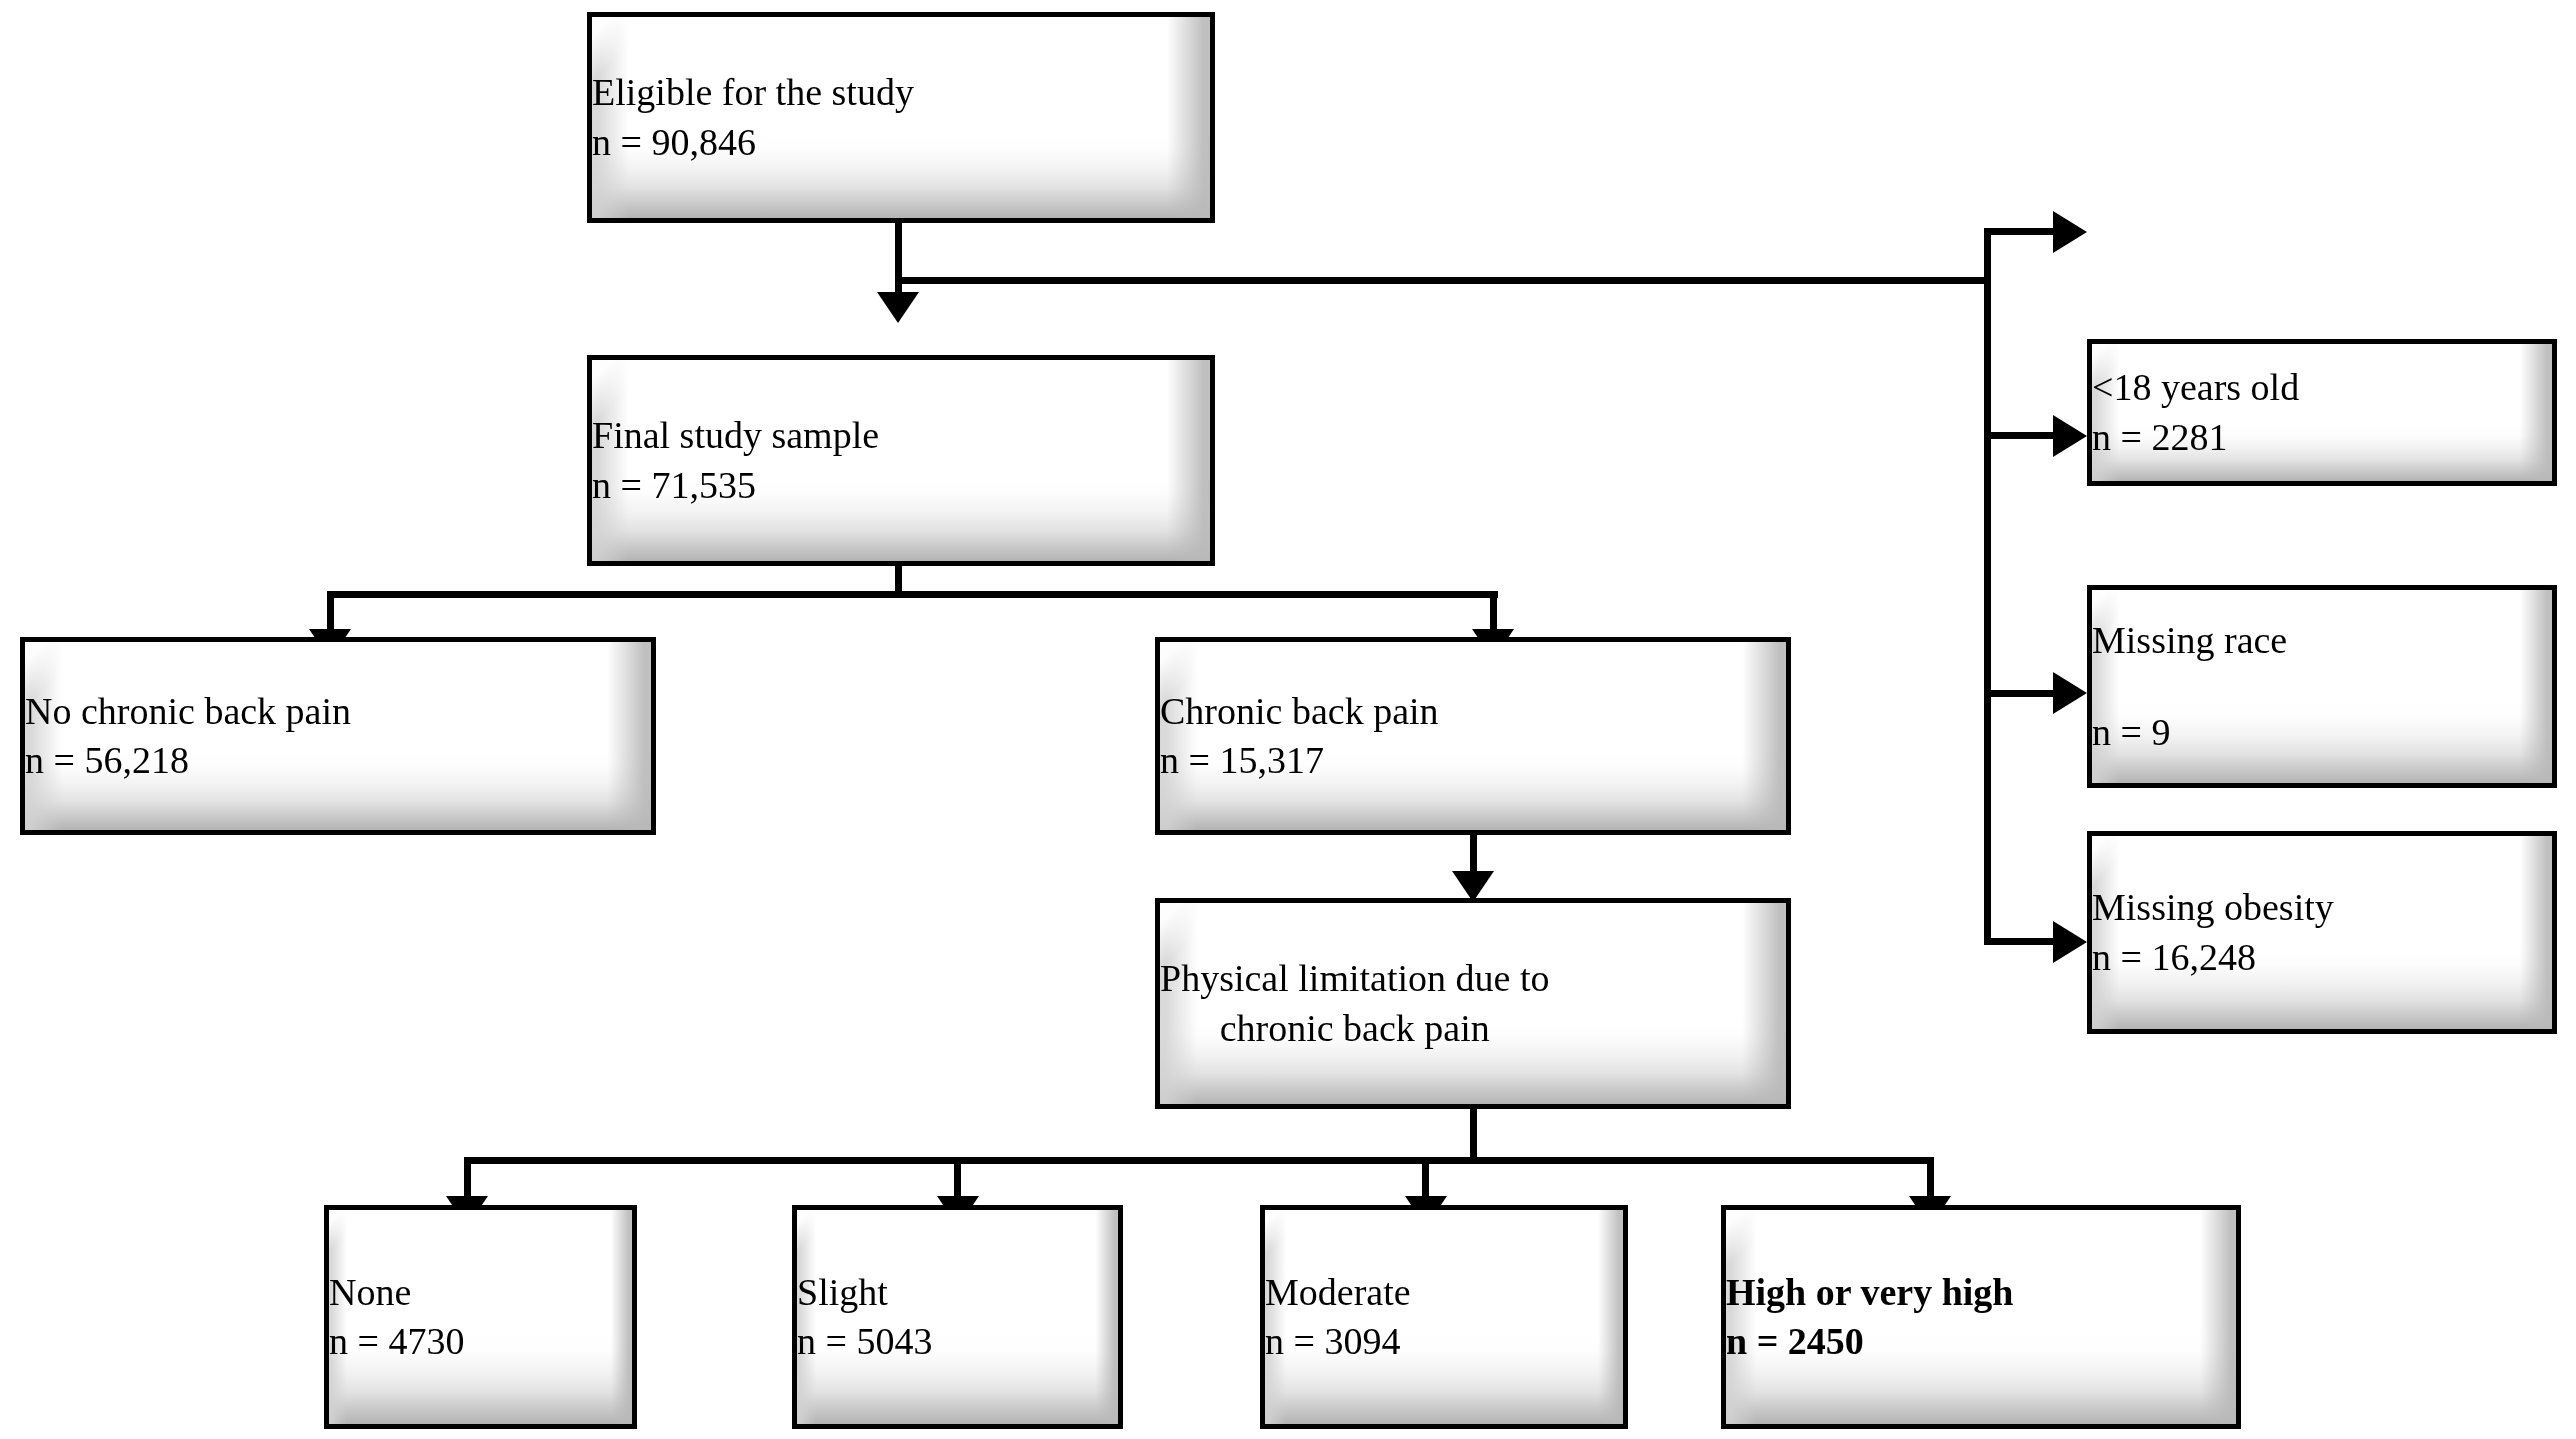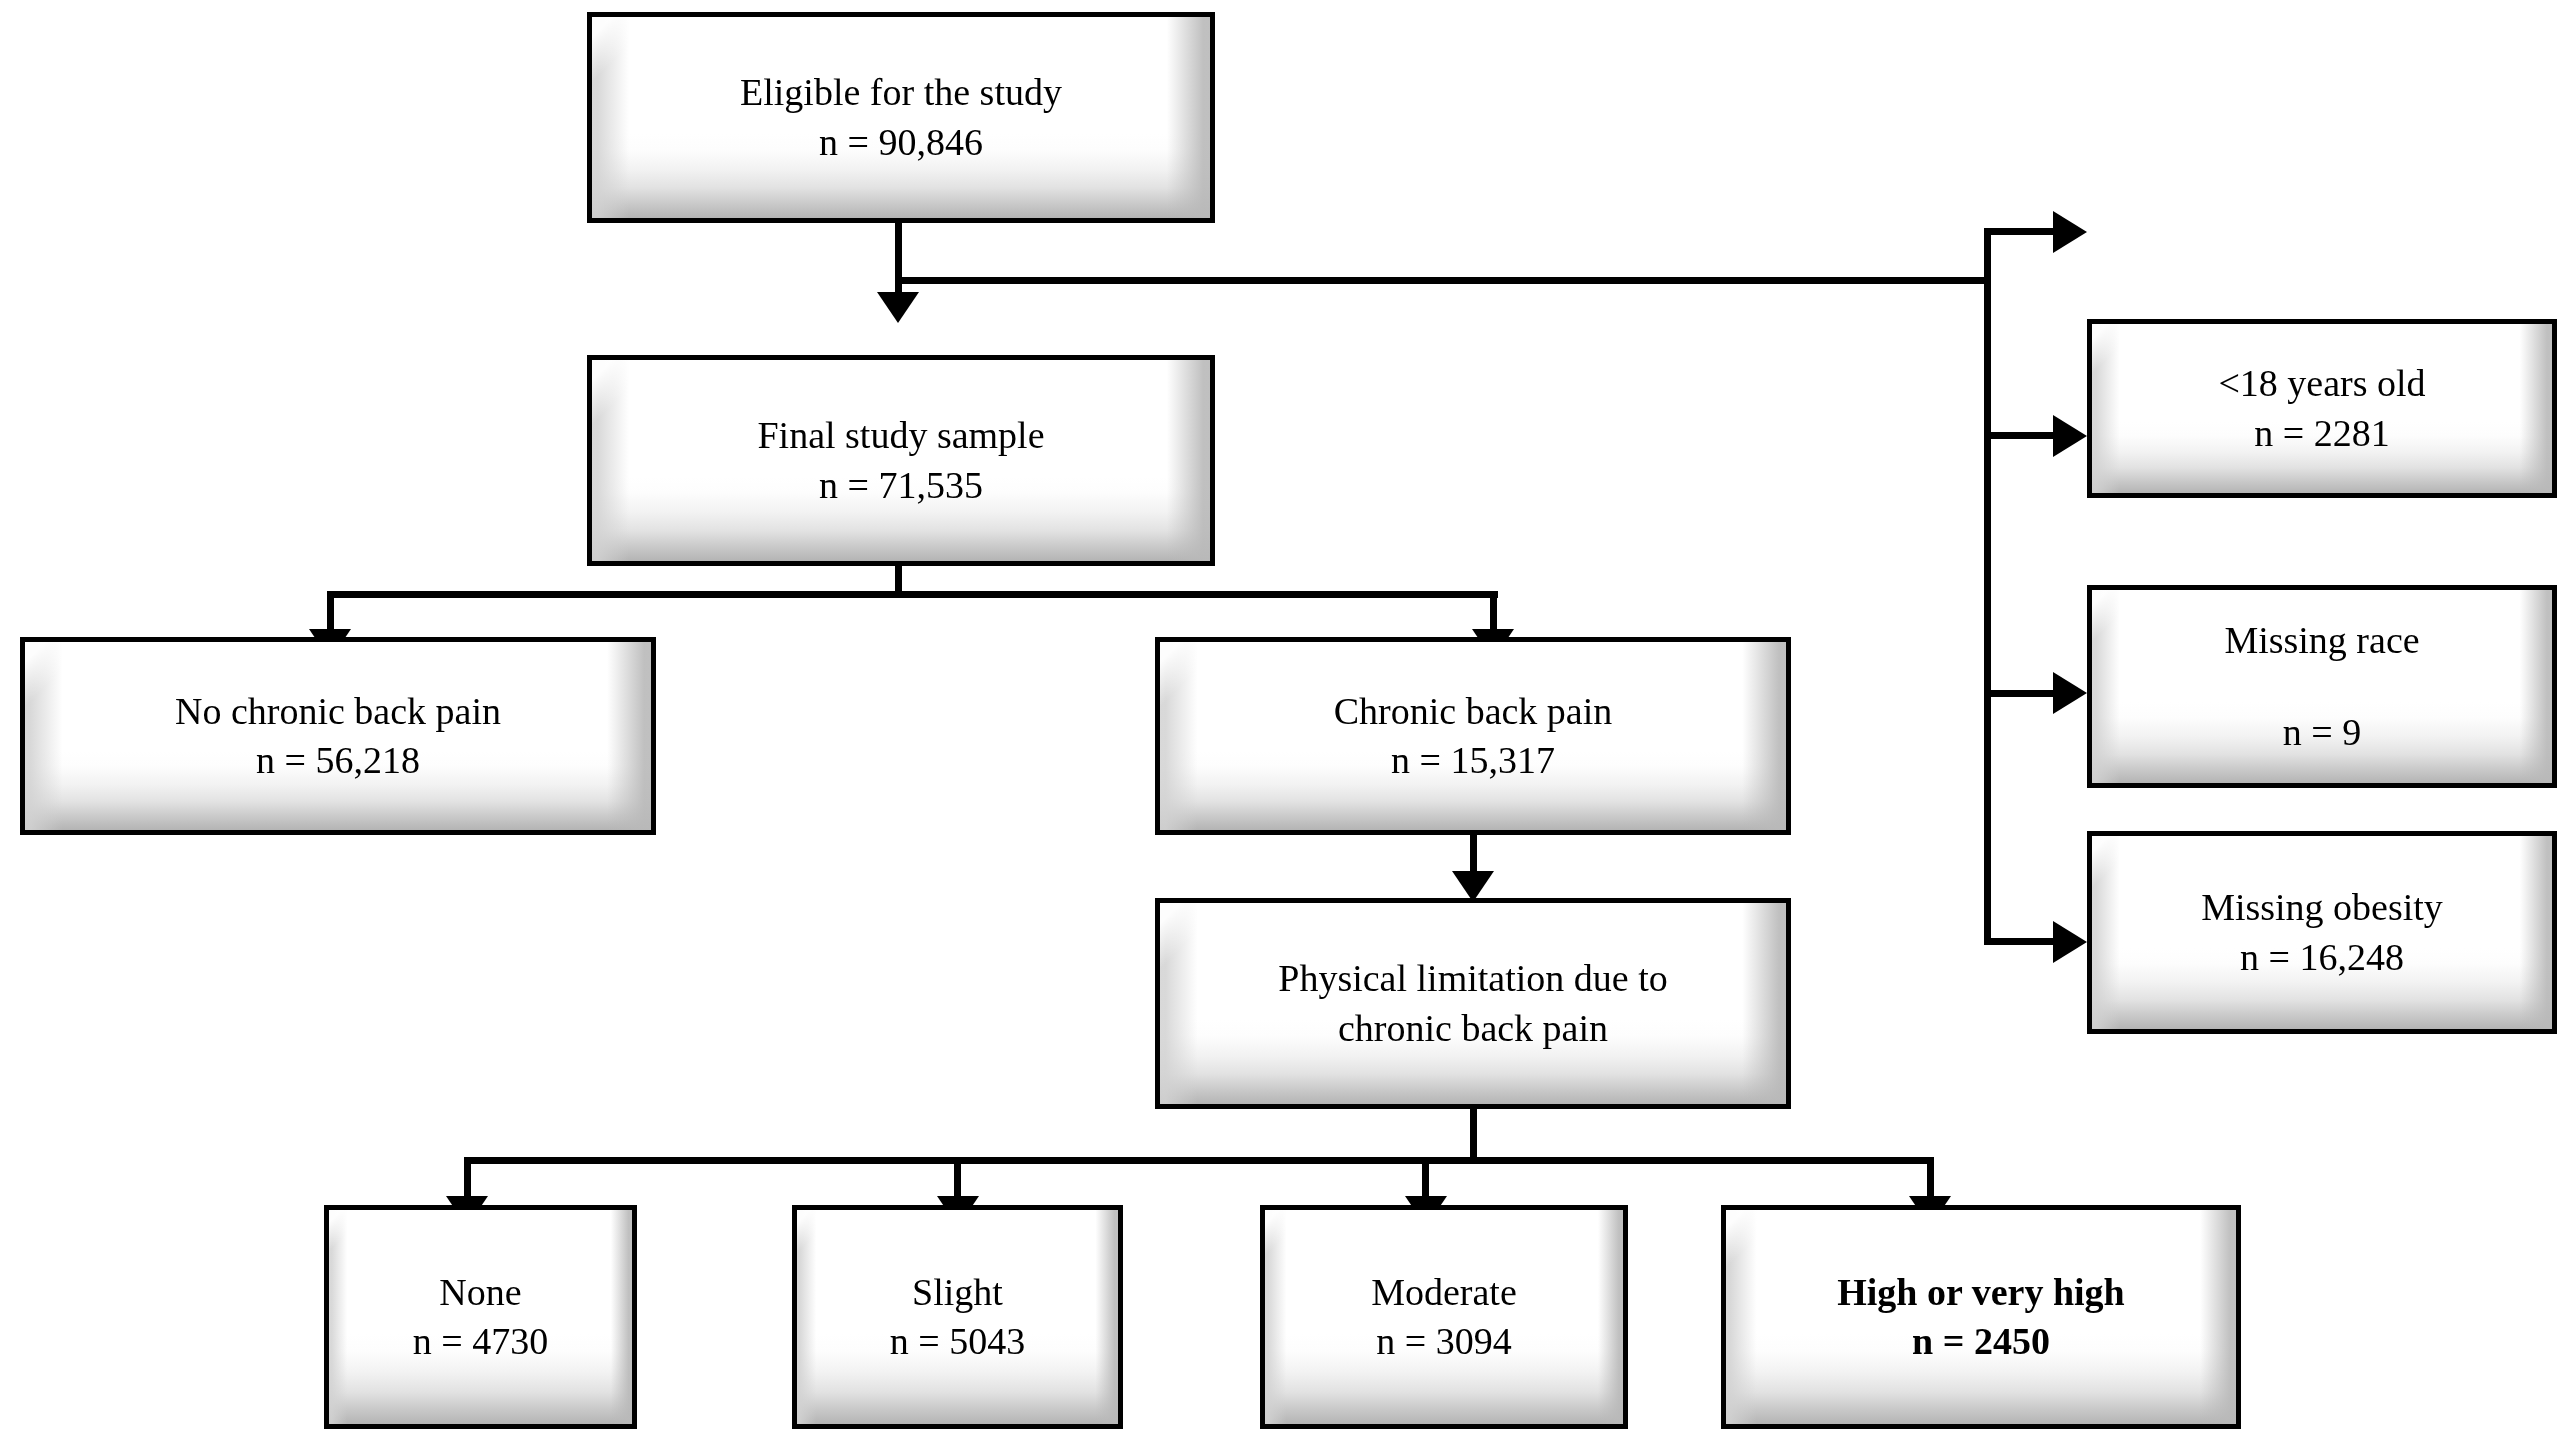--- a/index.html
+++ b/index.html
@@ -25,21 +25,21 @@
       linear-gradient(to bottom,
         #ffffff 0%,
         #ffffff 58%,
         #fdfdfd 66%,
         #f2f2f2 76%,
         #e2e2e2 85%,
         #c9c9c9 93%,
         #b4b4b4 100%);
     display: flex;
     flex-direction: column;
-    align-items: center;
+    align-items: flex-start;
     justify-content: center;
     text-align: center;
     color: #000000;
     line-height: 1.30;
     overflow: hidden;
   }
   
   .node::before {
     content: "";
     position: absolute;
@@ -171,21 +171,21 @@
     <div class="tx">Moderate</div>
     <div class="tx">n = 3094</div>
   </div>
 
   <div class="node l2" style="left:1721px; top:1205px; width:520px; height:224px;font-weight:bold;">
     <div class="tx">High or very high</div>
     <div class="tx">n = 2450</div>
   </div>
 
 
-  <div class="node l2" style="left:2087px; top:319px; width:470px; height:179px;">
+  <div class="node l2" style="left:2087px; top:339px; width:470px; height:147px;">
     <div class="tx">&lt;18 years old</div>
     <div class="tx">n = 2281</div>
   </div>
 
   <div class="node l2" style="left:2087px; top:585px; width:470px; height:203px;gap:43px;">
     <div class="tx">Missing race</div>
     <div class="tx">n = 9</div>
   </div>
 
   <div class="node l2" style="left:2087px; top:831px; width:470px; height:203px;">

